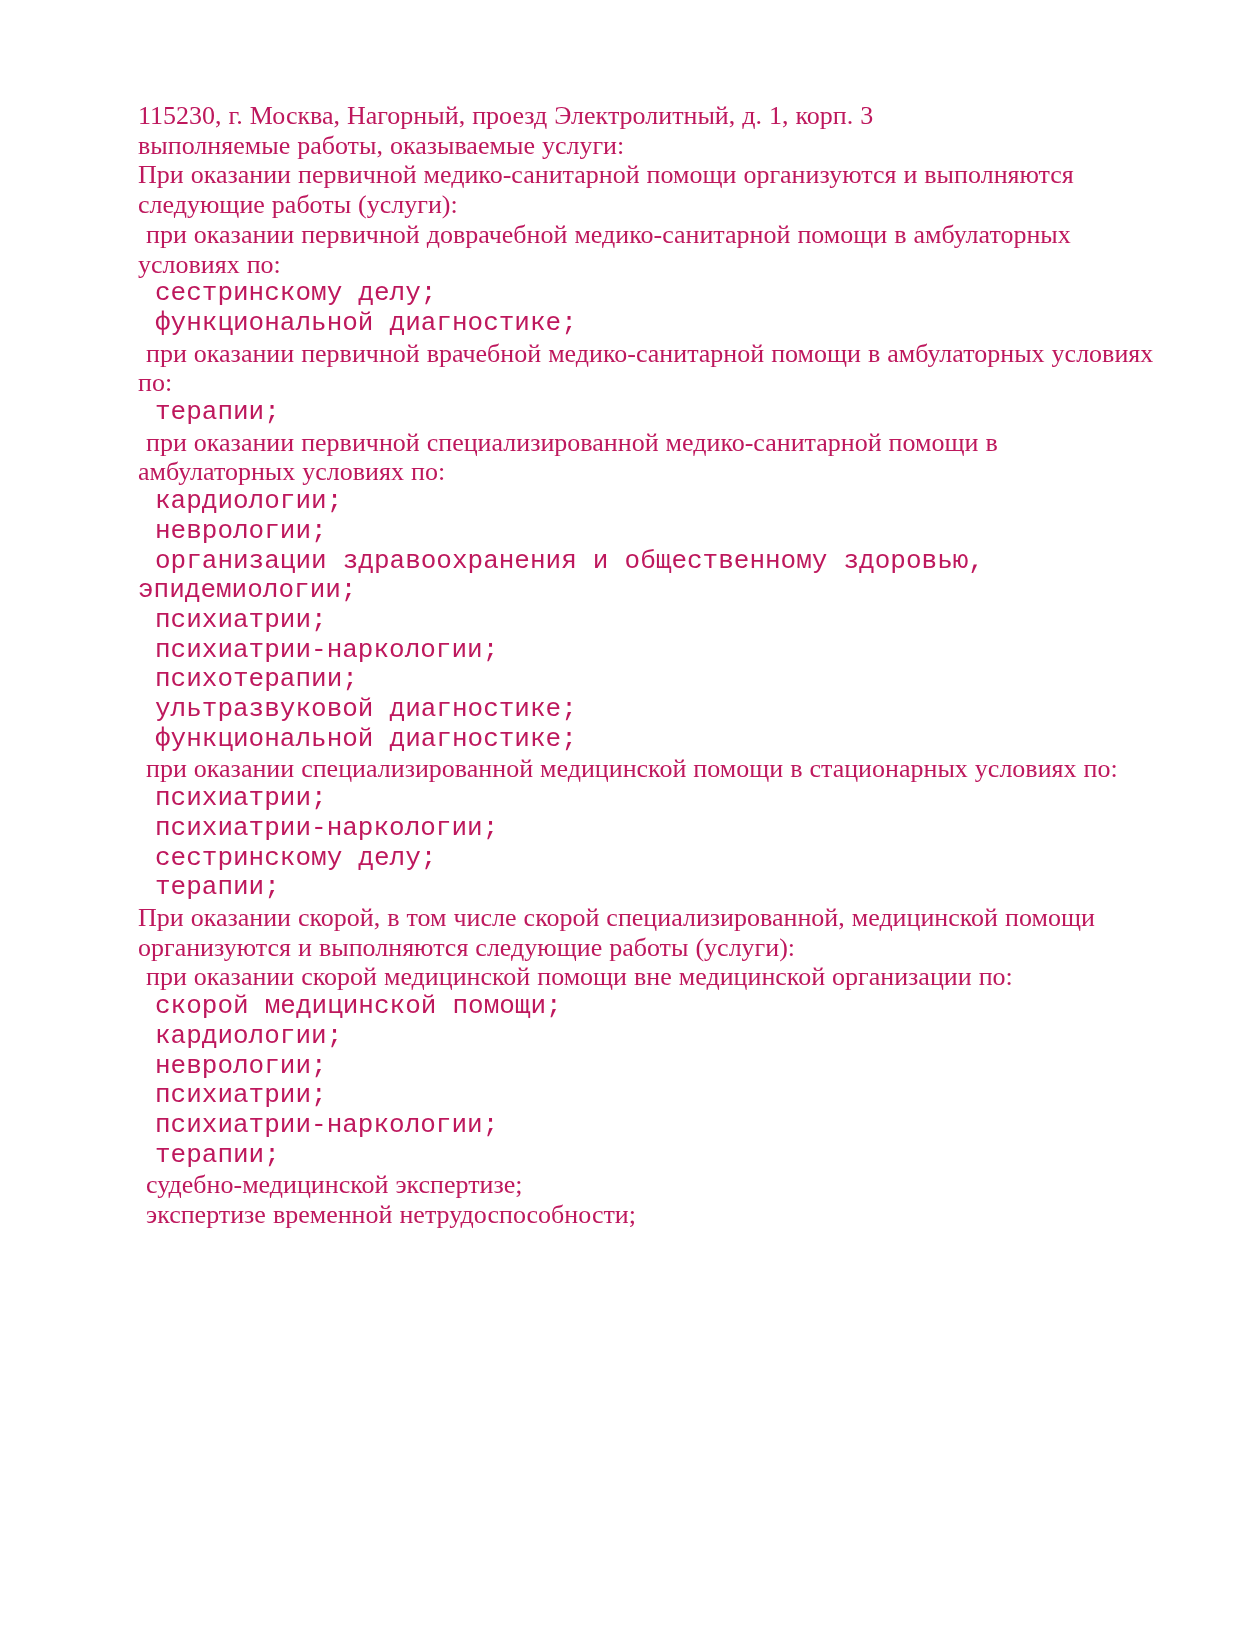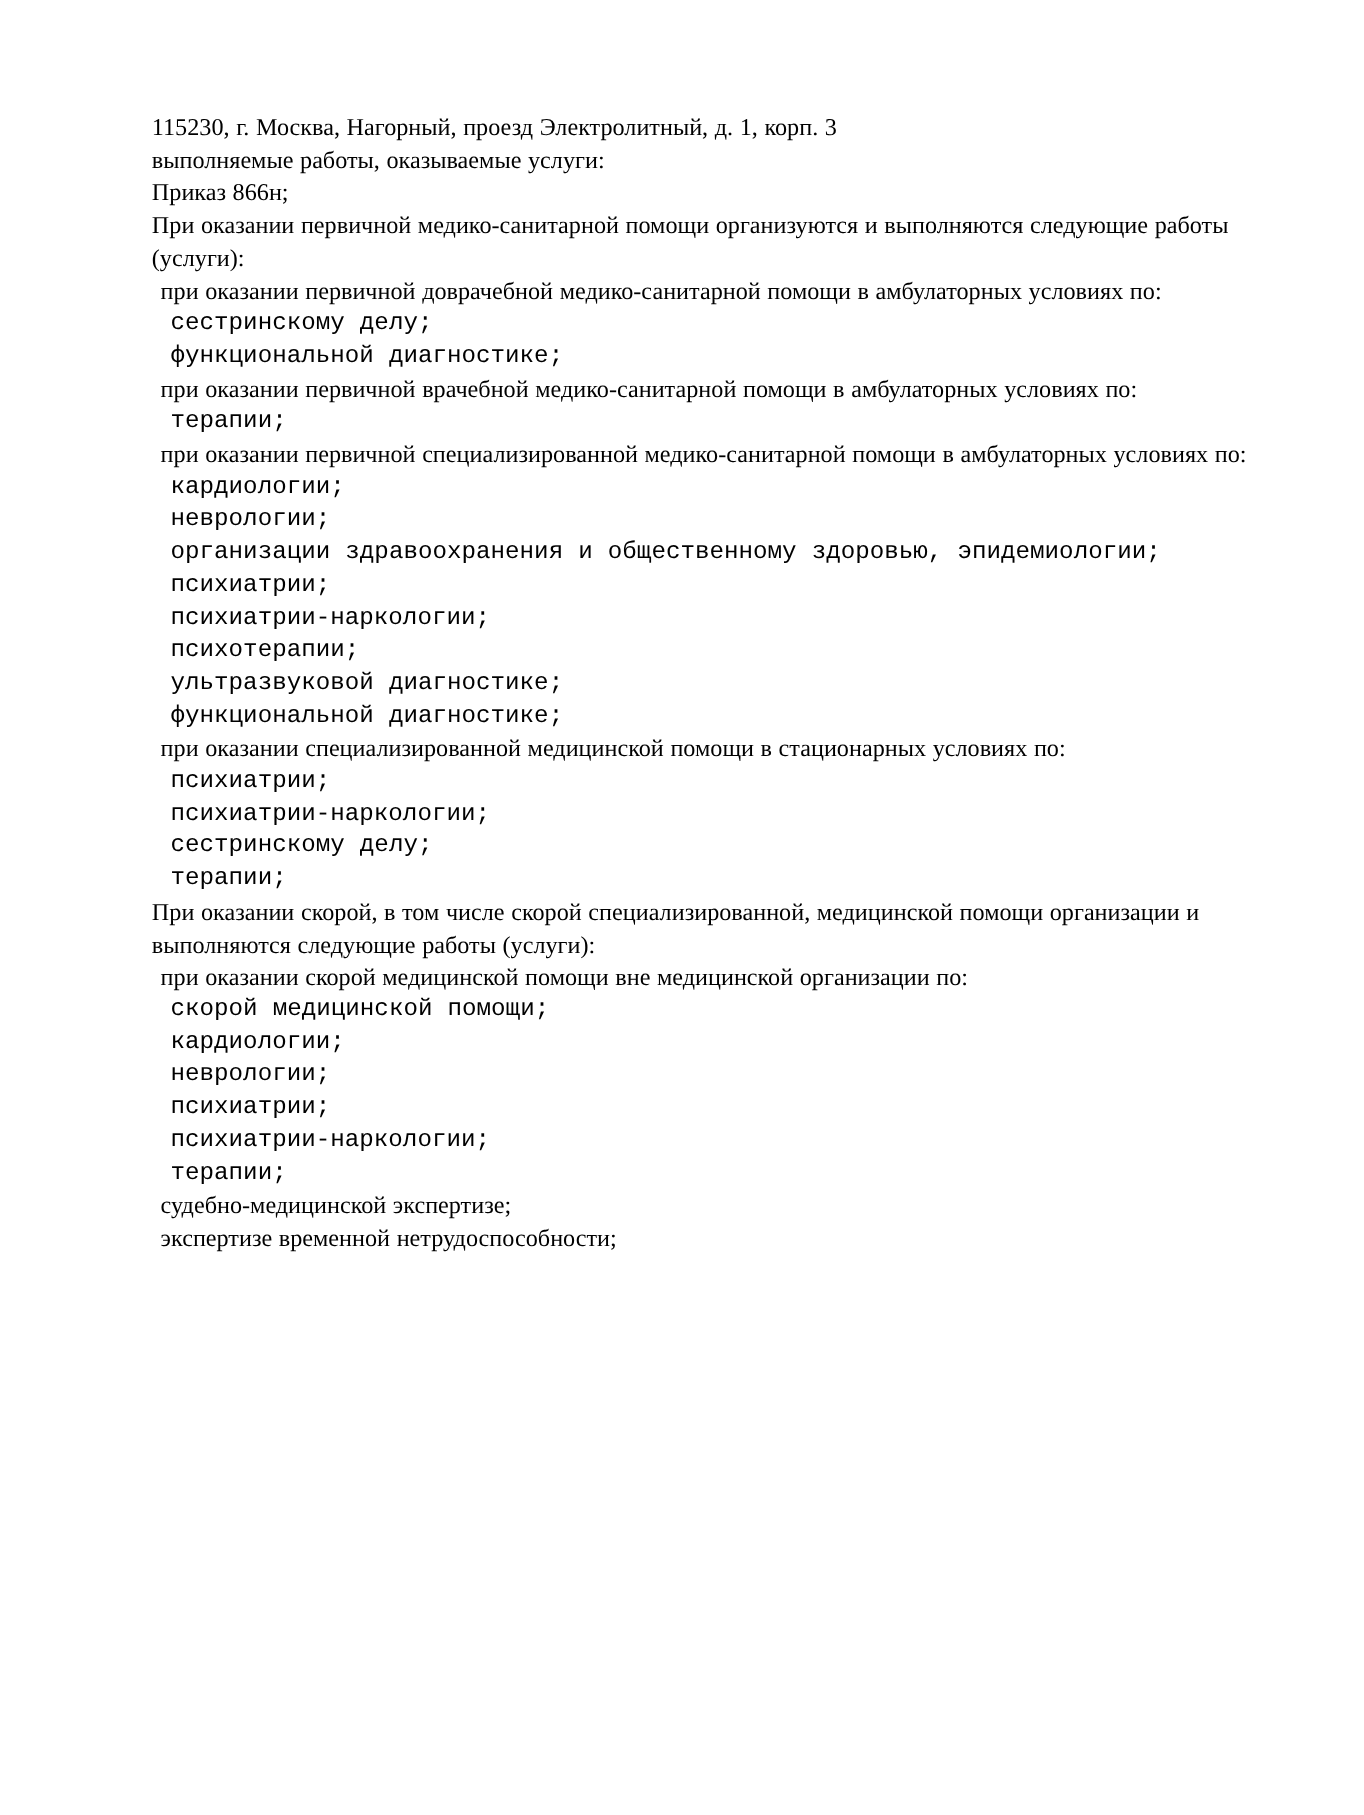--- a/index.html
+++ b/index.html
@@ -21,63 +21,62 @@
     width: 1240px;
     height: 1650px;
     background: #ffffff;
     overflow: hidden;
   }
   .doc {
     position: absolute;
     left: 138px;
     top: 101px;
     width: 1024px;
-    font-size: 22px;
+    font-size: 26px;
     line-height: 29.7px;
     text-align: left;
-    color: #000000;
+    color: #be185d;
   }
   .para {
     margin: 0;
     padding: 0;
     text-indent: 0;
     word-spacing: 0.5px;
   }
   .para.indent-1 { text-indent: 8px; }
   .para.indent-2 { text-indent: 17px; font-family: Liberation Mono, monospace; }
 </style>
 </head>
 <body>
 
 <div class="page">
   <div class="doc">
       <p class="para indent-0">115230, г. Москва, Нагорный, проезд Электролитный, д. 1, корп. 3</p>
       <p class="para indent-0">выполняемые работы, оказываемые услуги:</p>
-      <p class="para indent-0">Приказ 866н;</p>
       <p class="para indent-0">При оказании первичной медико-санитарной помощи организуются и выполняются следующие работы (услуги):</p>
       <p class="para indent-1">при оказании первичной доврачебной медико-санитарной помощи в амбулаторных условиях по:</p>
       <p class="para indent-2">сестринскому делу;</p>
       <p class="para indent-2">функциональной диагностике;</p>
       <p class="para indent-1">при оказании первичной врачебной медико-санитарной помощи в амбулаторных условиях по:</p>
       <p class="para indent-2">терапии;</p>
       <p class="para indent-1">при оказании первичной специализированной медико-санитарной помощи в амбулаторных условиях по:</p>
       <p class="para indent-2">кардиологии;</p>
       <p class="para indent-2">неврологии;</p>
       <p class="para indent-2">организации здравоохранения и общественному здоровью, эпидемиологии;</p>
       <p class="para indent-2">психиатрии;</p>
       <p class="para indent-2">психиатрии-наркологии;</p>
       <p class="para indent-2">психотерапии;</p>
       <p class="para indent-2">ультразвуковой диагностике;</p>
       <p class="para indent-2">функциональной диагностике;</p>
       <p class="para indent-1">при оказании специализированной медицинской помощи в стационарных условиях по:</p>
       <p class="para indent-2">психиатрии;</p>
       <p class="para indent-2">психиатрии-наркологии;</p>
       <p class="para indent-2">сестринскому делу;</p>
       <p class="para indent-2">терапии;</p>
-      <p class="para indent-0">При оказании скорой, в том числе скорой специализированной, медицинской помощи организации и выполняются следующие работы (услуги):</p>
+      <p class="para indent-0">При оказании скорой, в том числе скорой специализированной, медицинской помощи организуются и выполняются следующие работы (услуги):</p>
       <p class="para indent-1">при оказании скорой медицинской помощи вне медицинской организации по:</p>
       <p class="para indent-2">скорой медицинской помощи;</p>
       <p class="para indent-2">кардиологии;</p>
       <p class="para indent-2">неврологии;</p>
       <p class="para indent-2">психиатрии;</p>
       <p class="para indent-2">психиатрии-наркологии;</p>
       <p class="para indent-2">терапии;</p>
       <p class="para indent-1">судебно-медицинской экспертизе;</p>
       <p class="para indent-1">экспертизе временной нетрудоспособности;</p>
     </div>

